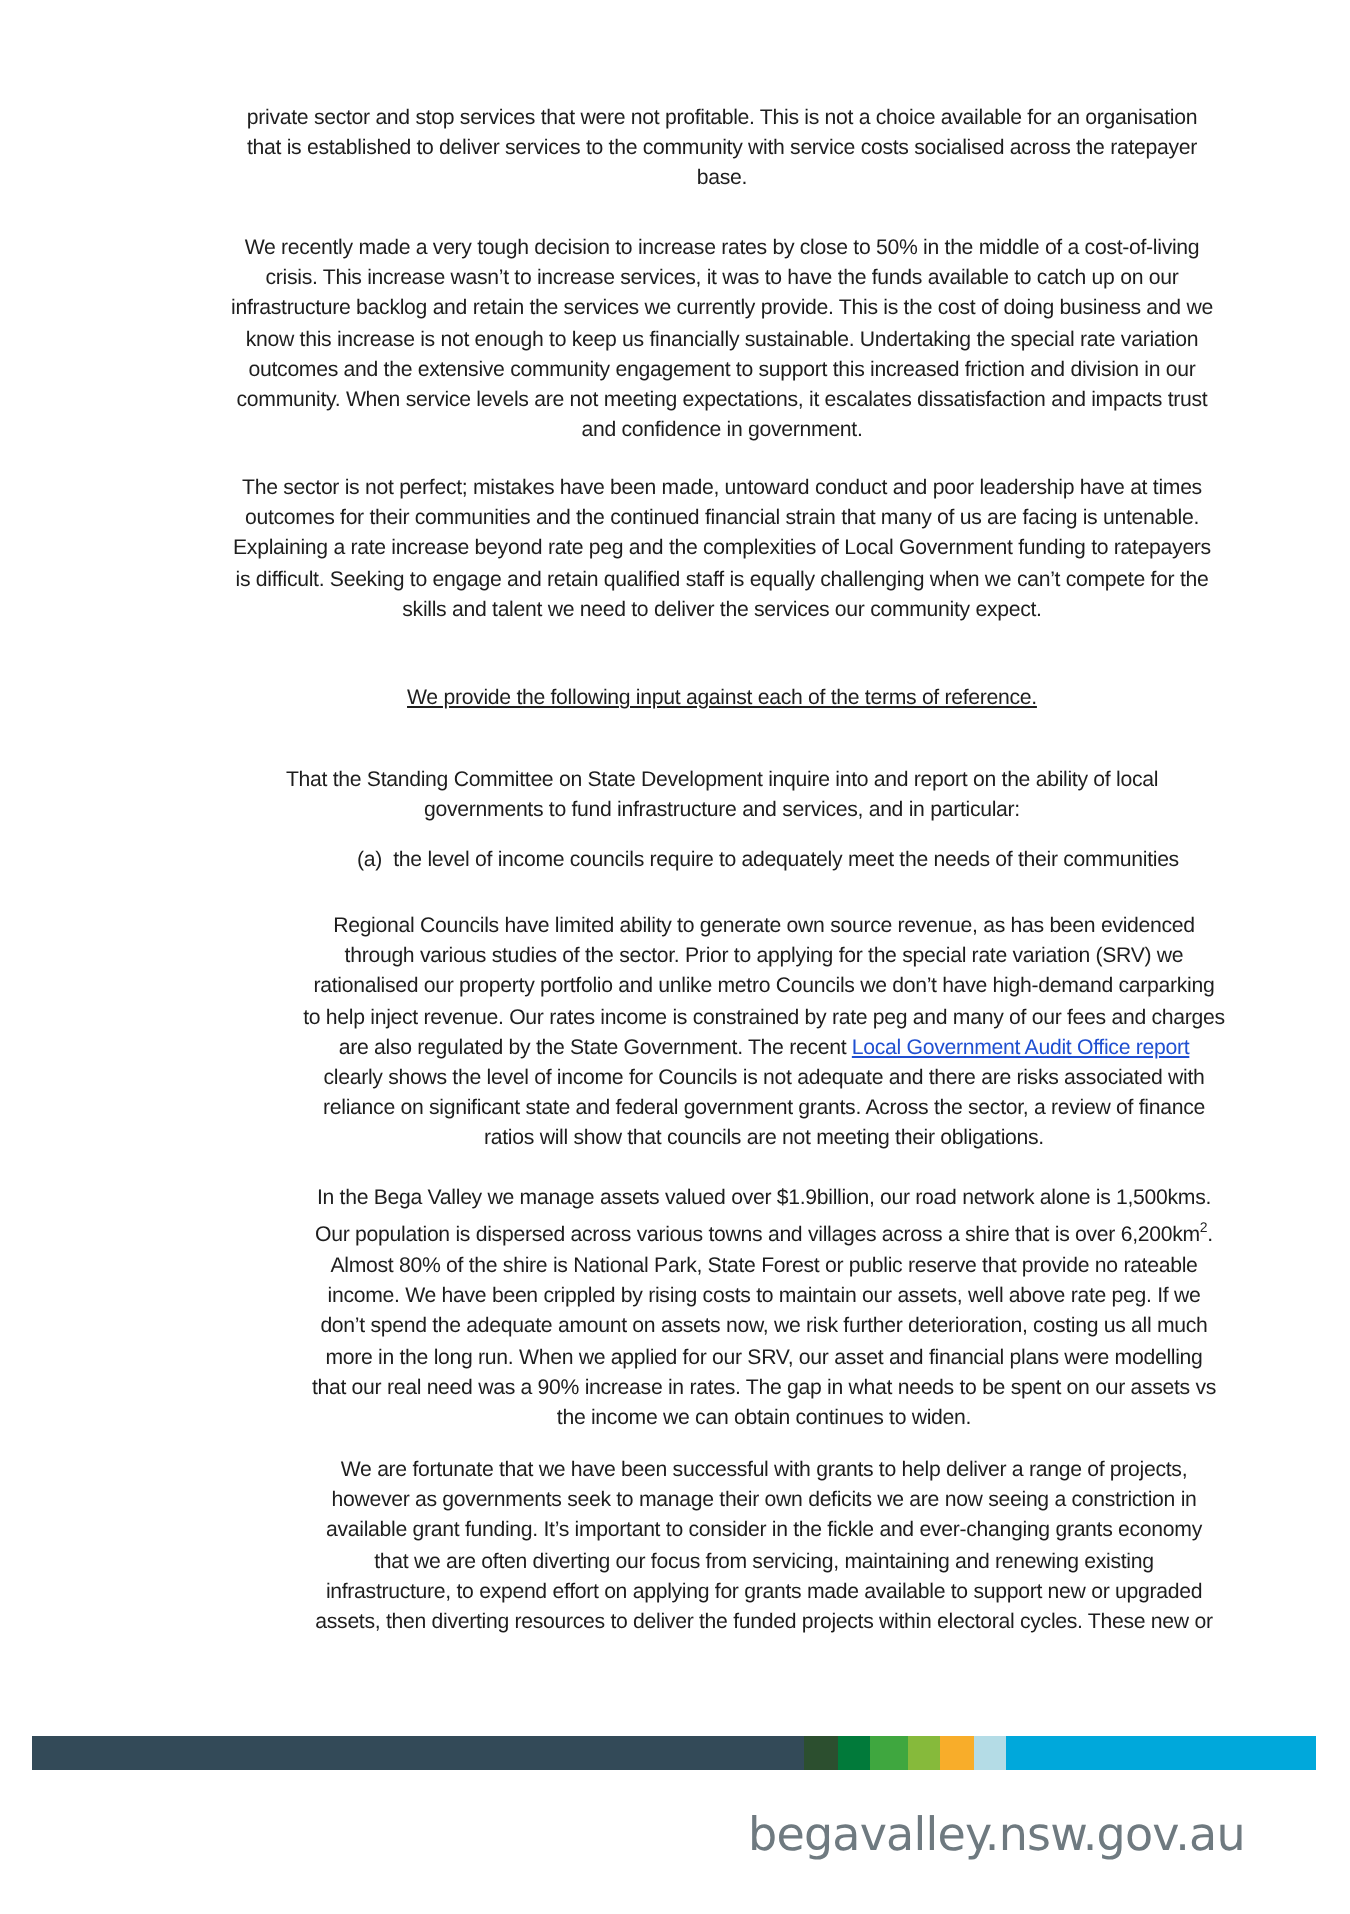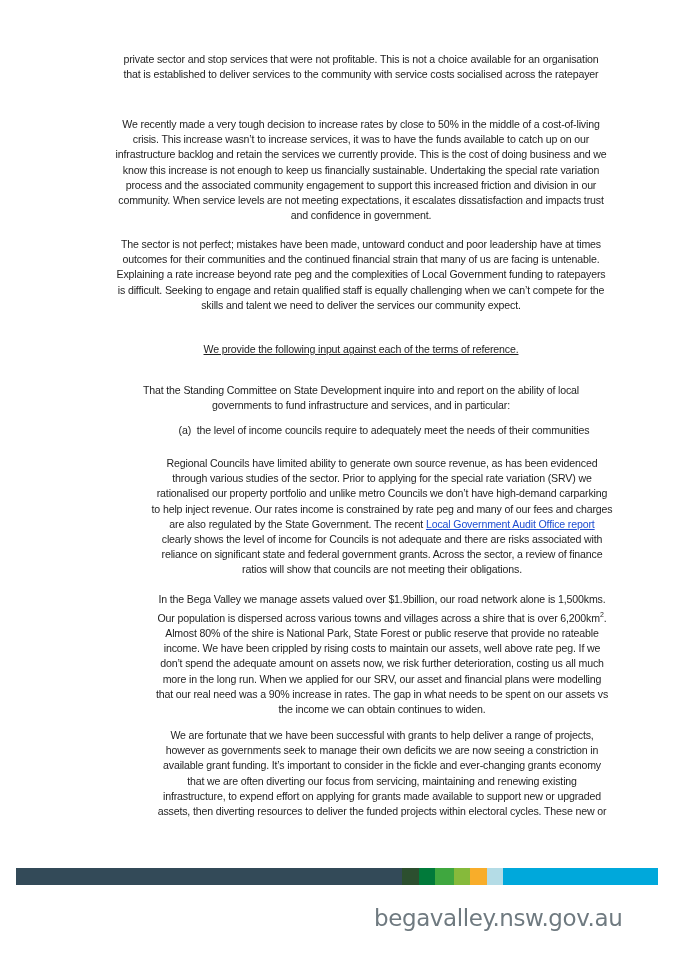--- a/index.html
+++ b/index.html
@@ -18,28 +18,29 @@
                 letter-spacing: -0.4px; font-family: "DejaVu Sans", sans-serif; }
 </style>
 </head>
 <body>
 
 <div class="page">
 
   <div class="text" style="top:52px;">
     <span class="line">private sector and stop services that were not profitable. This is not a choice available for an organisation</span>
     <span class="line">that is established to deliver services to the community with service costs socialised across the ratepayer</span>
+    <span class="line">base.</span>
   </div>
 
   <div class="text" style="top:117px;">
     <span class="line">We recently made a very tough decision to increase rates by close to 50% in the middle of a cost-of-living</span>
     <span class="line">crisis. This increase wasn’t to increase services, it was to have the funds available to catch up on our</span>
     <span class="line">infrastructure backlog and retain the services we currently provide. This is the cost of doing business and we</span>
     <span class="line">know this increase is not enough to keep us financially sustainable. Undertaking the special rate variation</span>
-    <span class="line">process and the associated community engagement to support this increased friction and division in our</span>
+    <span class="line">outcomes and the extensive community engagement to support this increased friction and division in our</span>
     <span class="line">community. When service levels are not meeting expectations, it escalates dissatisfaction and impacts trust</span>
     <span class="line">and confidence in government.</span>
   </div>
 
   <div class="text" style="top:237px;">
     <span class="line">The sector is not perfect; mistakes have been made, untoward conduct and poor leadership have at times</span>
     <span class="line">outcomes for their communities and the continued financial strain that many of us are facing is untenable.</span>
     <span class="line">Explaining a rate increase beyond rate peg and the complexities of Local Government funding to ratepayers</span>
     <span class="line">is difficult. Seeking to engage and retain qualified staff is equally challenging when we can’t compete for the</span>
     <span class="line">skills and talent we need to deliver the services our community expect.</span>

